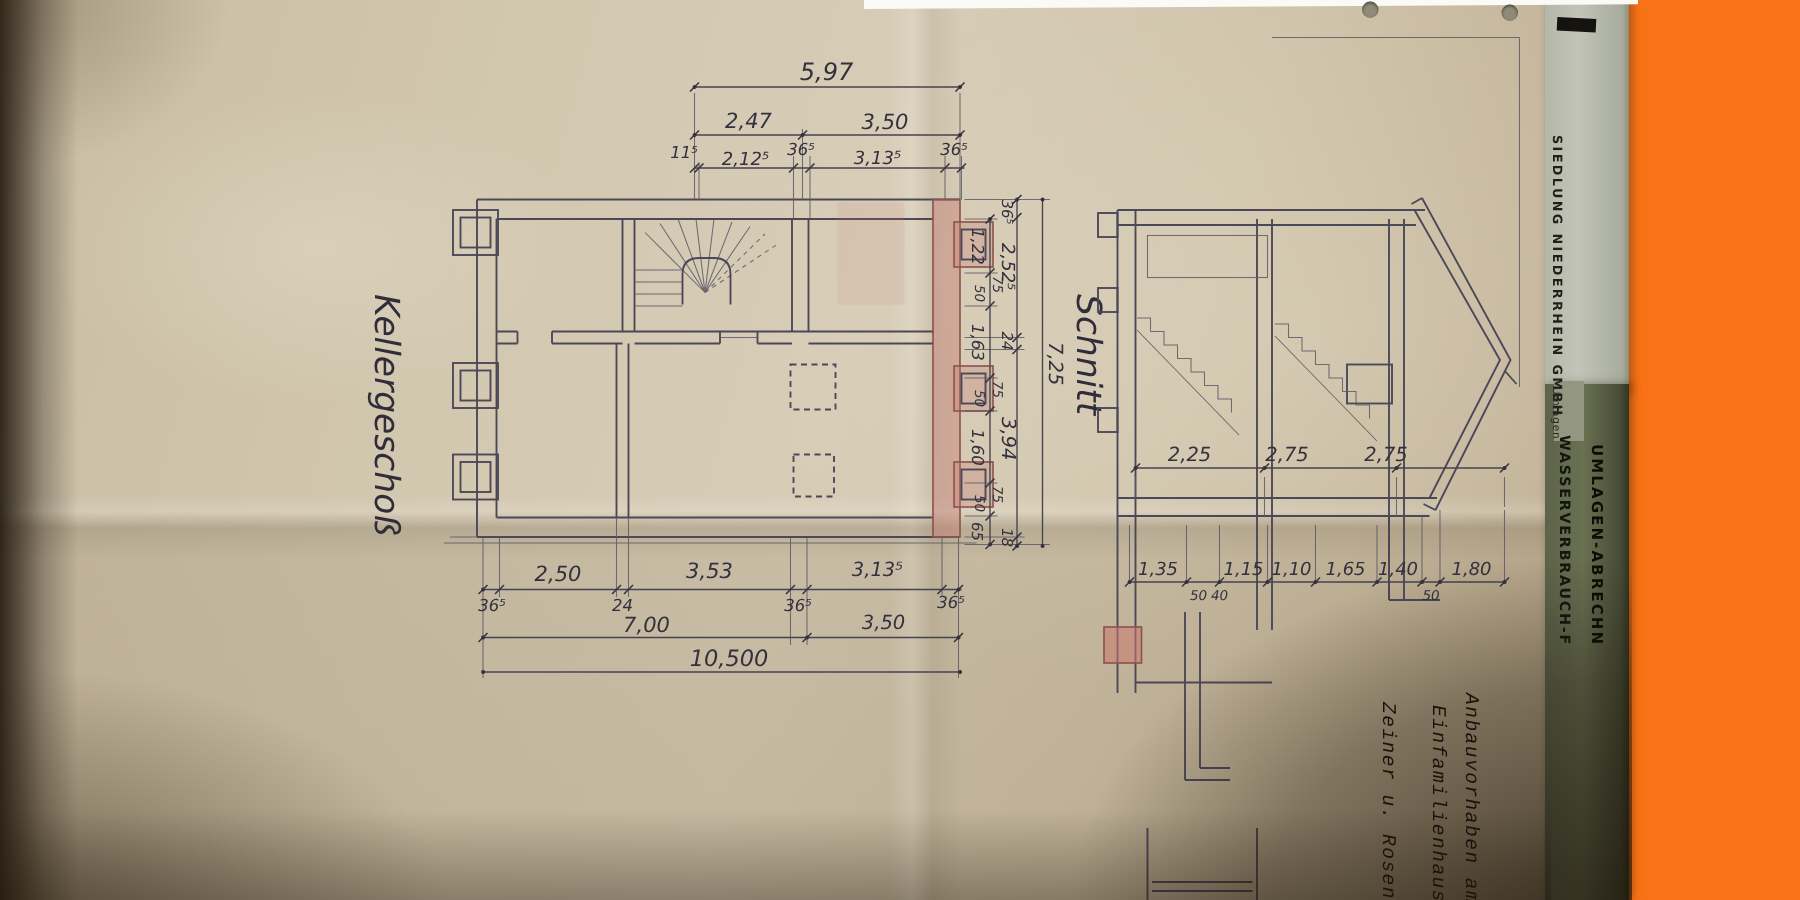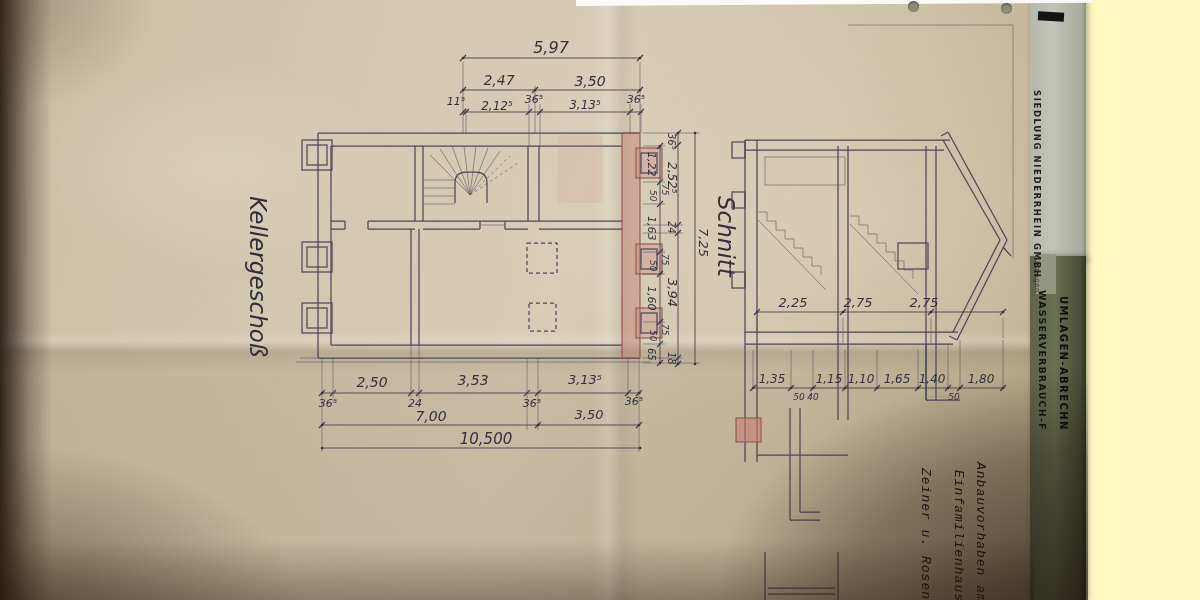--- a/index.html
+++ b/index.html
@@ -1,17 +1,17 @@
 <!DOCTYPE html>
 <html><head>
 <meta charset="utf-8">
 <style>
   html,body{margin:0;padding:0;background:#f7f6f3;}
   .stage{position:relative;width:1200px;height:600px;overflow:hidden;
-         font-family:"DejaVu Sans",sans-serif;background:#fef9c3;}
+         font-family:"DejaVu Sans",sans-serif;background:#f97316;}
   
   .paper{position:absolute;left:0;top:0;width:1034px;height:600px;
     background:
       linear-gradient(180deg, rgba(0,0,0,0) 330px, rgba(255,255,255,0.16) 341px, rgba(70,52,30,0.16) 352px, rgba(0,0,0,0) 372px),
       linear-gradient(90deg, rgba(0,0,0,0) 592px, rgba(255,255,255,0.14) 608px, rgba(60,45,25,0.07) 622px, rgba(0,0,0,0) 642px),
       linear-gradient(180deg, rgba(0,0,0,0) 340px, rgba(110,90,60,0.14) 370px, rgba(110,90,60,0.18) 100%),
       radial-gradient(260px 150px at 210px 165px, rgba(255,252,240,0.20), rgba(255,252,240,0) 70%),
       radial-gradient(520px 340px at 870px 220px, rgba(255,250,236,0.18), rgba(255,250,236,0) 75%),
       linear-gradient(105deg,#c9bda3 0%,#d2c7af 30%,#d7ccb6 52%,#cfc3aa 72%,#bbab8e 100%);}
   .shadow-left{position:absolute;left:0;top:0;width:52px;height:600px;pointer-events:none;

